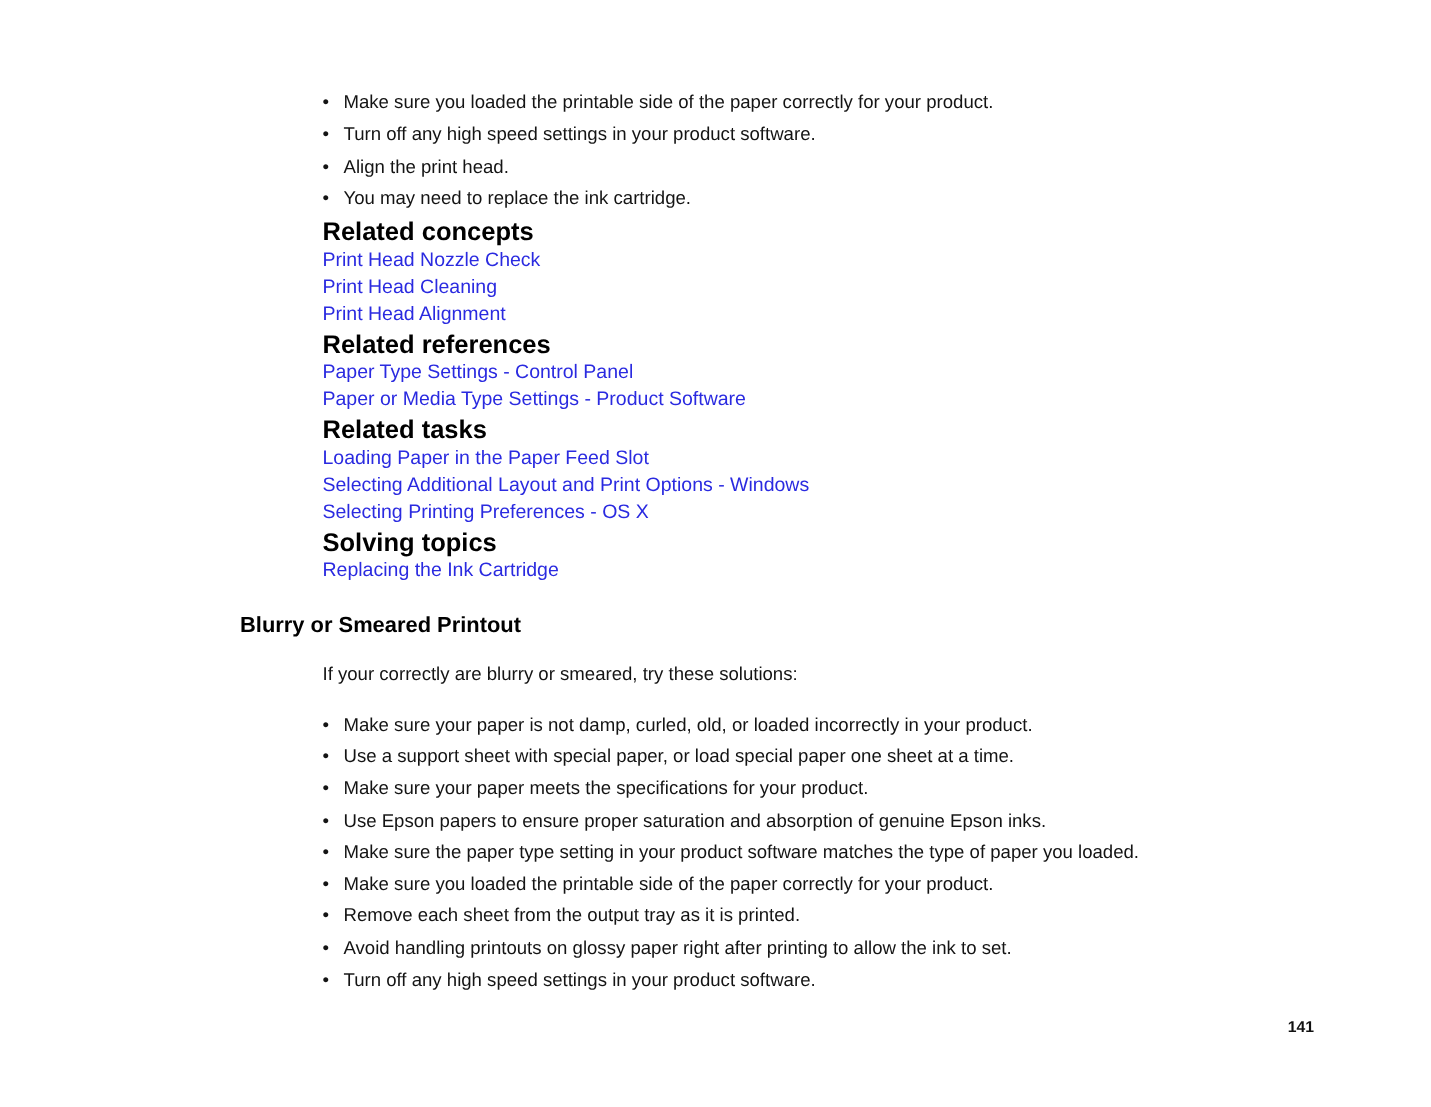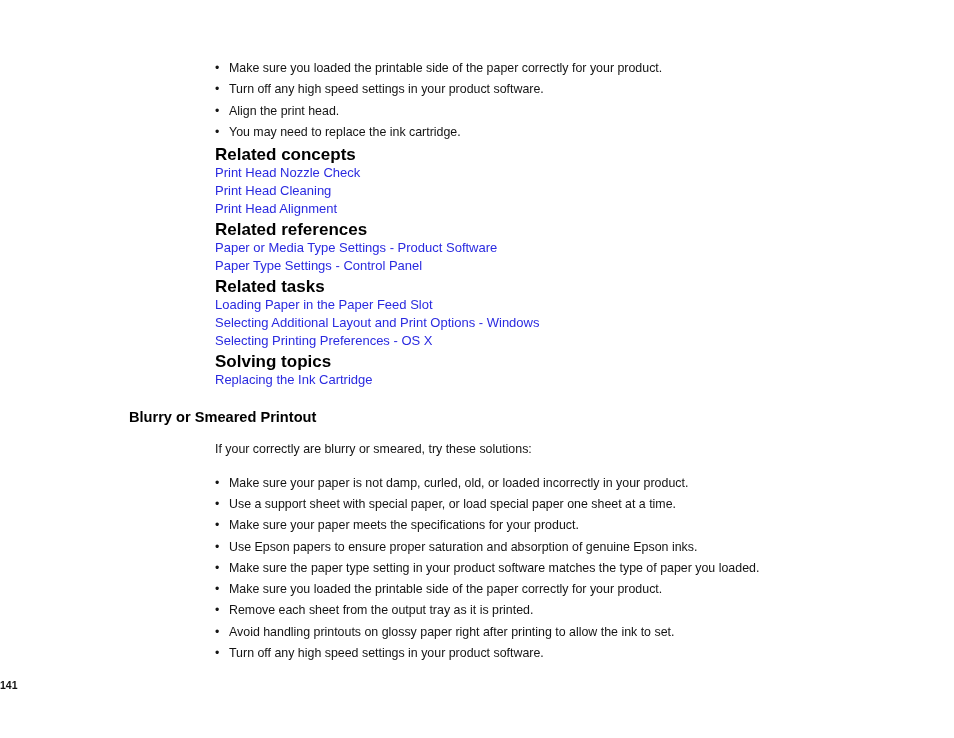--- a/index.html
+++ b/index.html
@@ -96,41 +96,42 @@
   }
 
   
   .section-heading {
     font-size: 14.6px;
     font-weight: bold;
     line-height: 20px;
     color: #000000;
     margin-top: 18px;
     white-space: nowrap;
+    margin-left: 31px;
   }
 
   .intro-para {
     font-size: 12.4px;
     line-height: 21px;
     color: #141414;
     margin-top: 9px;
     white-space: nowrap;
   }
 
   .list-gap {
     margin-top: 2px;
   }
 
   
   .page-number {
     position: absolute;
     top: 679px;
     left: 0;
     width: 876px;
-    text-align: left;
+    text-align: right;
     font-size: 10.5px;
     font-weight: bold;
     color: #111111;
   }
 </style>
 </head>
 <body>
 
 <div class="page">
   <div class="content">
@@ -146,22 +147,22 @@
 
       <div id="related-groups">
           <div class="rel-group">
             <div class="rel-heading">Related concepts</div>
             <a class="rel-link" href="#">Print Head Nozzle Check</a>
             <a class="rel-link" href="#">Print Head Cleaning</a>
             <a class="rel-link" href="#">Print Head Alignment</a>
           </div>
           <div class="rel-group">
             <div class="rel-heading">Related references</div>
+            <a class="rel-link" href="#">Paper Type Settings - Control Panel</a>
             <a class="rel-link" href="#">Paper or Media Type Settings - Product Software</a>
-            <a class="rel-link" href="#">Paper Type Settings - Control Panel</a>
           </div>
           <div class="rel-group">
             <div class="rel-heading">Related tasks</div>
             <a class="rel-link" href="#">Loading Paper in the Paper Feed Slot</a>
             <a class="rel-link" href="#">Selecting Additional Layout and Print Options - Windows</a>
             <a class="rel-link" href="#">Selecting Printing Preferences - OS X</a>
           </div>
           <div class="rel-group">
             <div class="rel-heading">Solving topics</div>
             <a class="rel-link" href="#">Replacing the Ink Cartridge</a>

